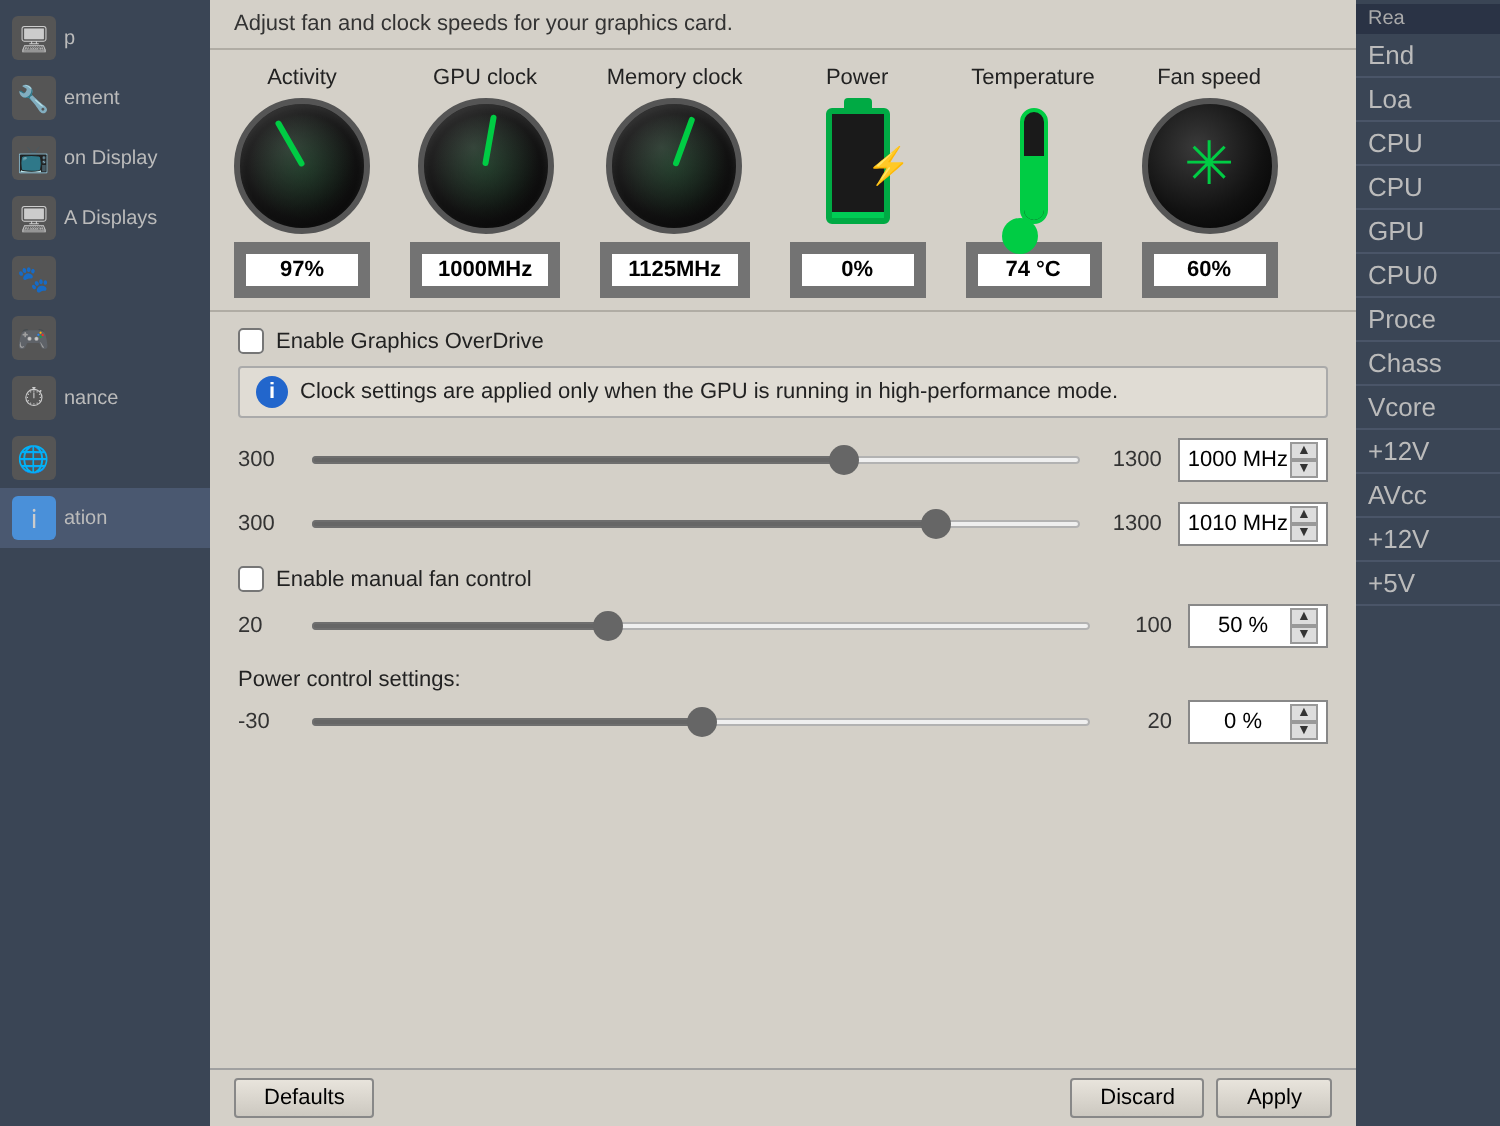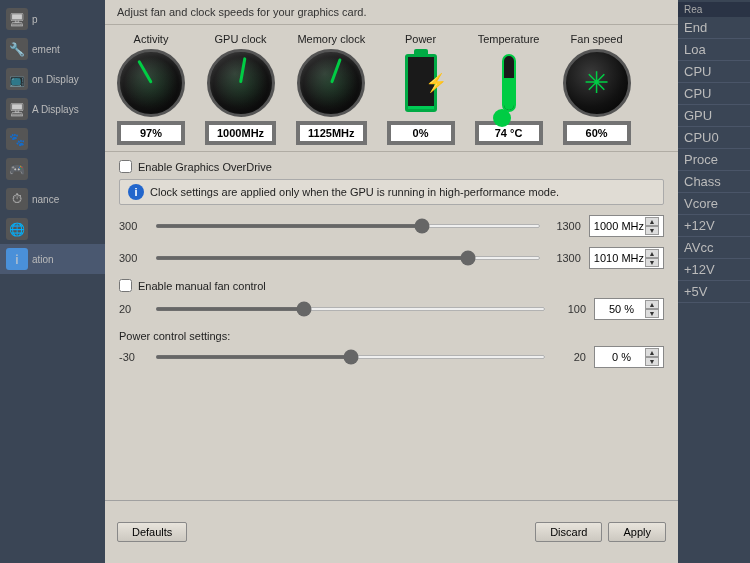--- a/index.html
+++ b/index.html
@@ -97,21 +97,21 @@
       left: calc(50% - 1.5px);
     }
     .gauge-glow {
       width: 54px; height: 54px;
       border-radius: 50%;
       background: radial-gradient(circle, rgba(0,180,60,0.15) 0%, transparent 70%);
       position: absolute;
     }
     .gauge-value-box {
       background: #fff;
-      border: 4px solid #737373;
+      border: 6px solid #737373;
       padding: 2px 8px;
       font-size: 11px;
       color: #000;
       text-align: center;
       min-width: 68px;
       font-weight: bold;
     }
 
     
     .battery-gauge {
@@ -278,21 +278,21 @@
       border: 1px solid #999;
       padding: 0 2px;
       width: 14px;
       text-align: center;
     }
 
     
     .bottom-bar {
       background: #d4d0c8;
       border-top: 1px solid #a0a0a0;
-      padding: 21px 12px;
+      padding: 4px 12px;
       display: flex;
       justify-content: space-between;
       align-items: center;
     }
     .btn {
       background: linear-gradient(to bottom, #e8e4dc, #ccc8c0);
       border: 1px solid #888;
       padding: 3px 14px;
       font-size: 11px;
       cursor: pointer;

